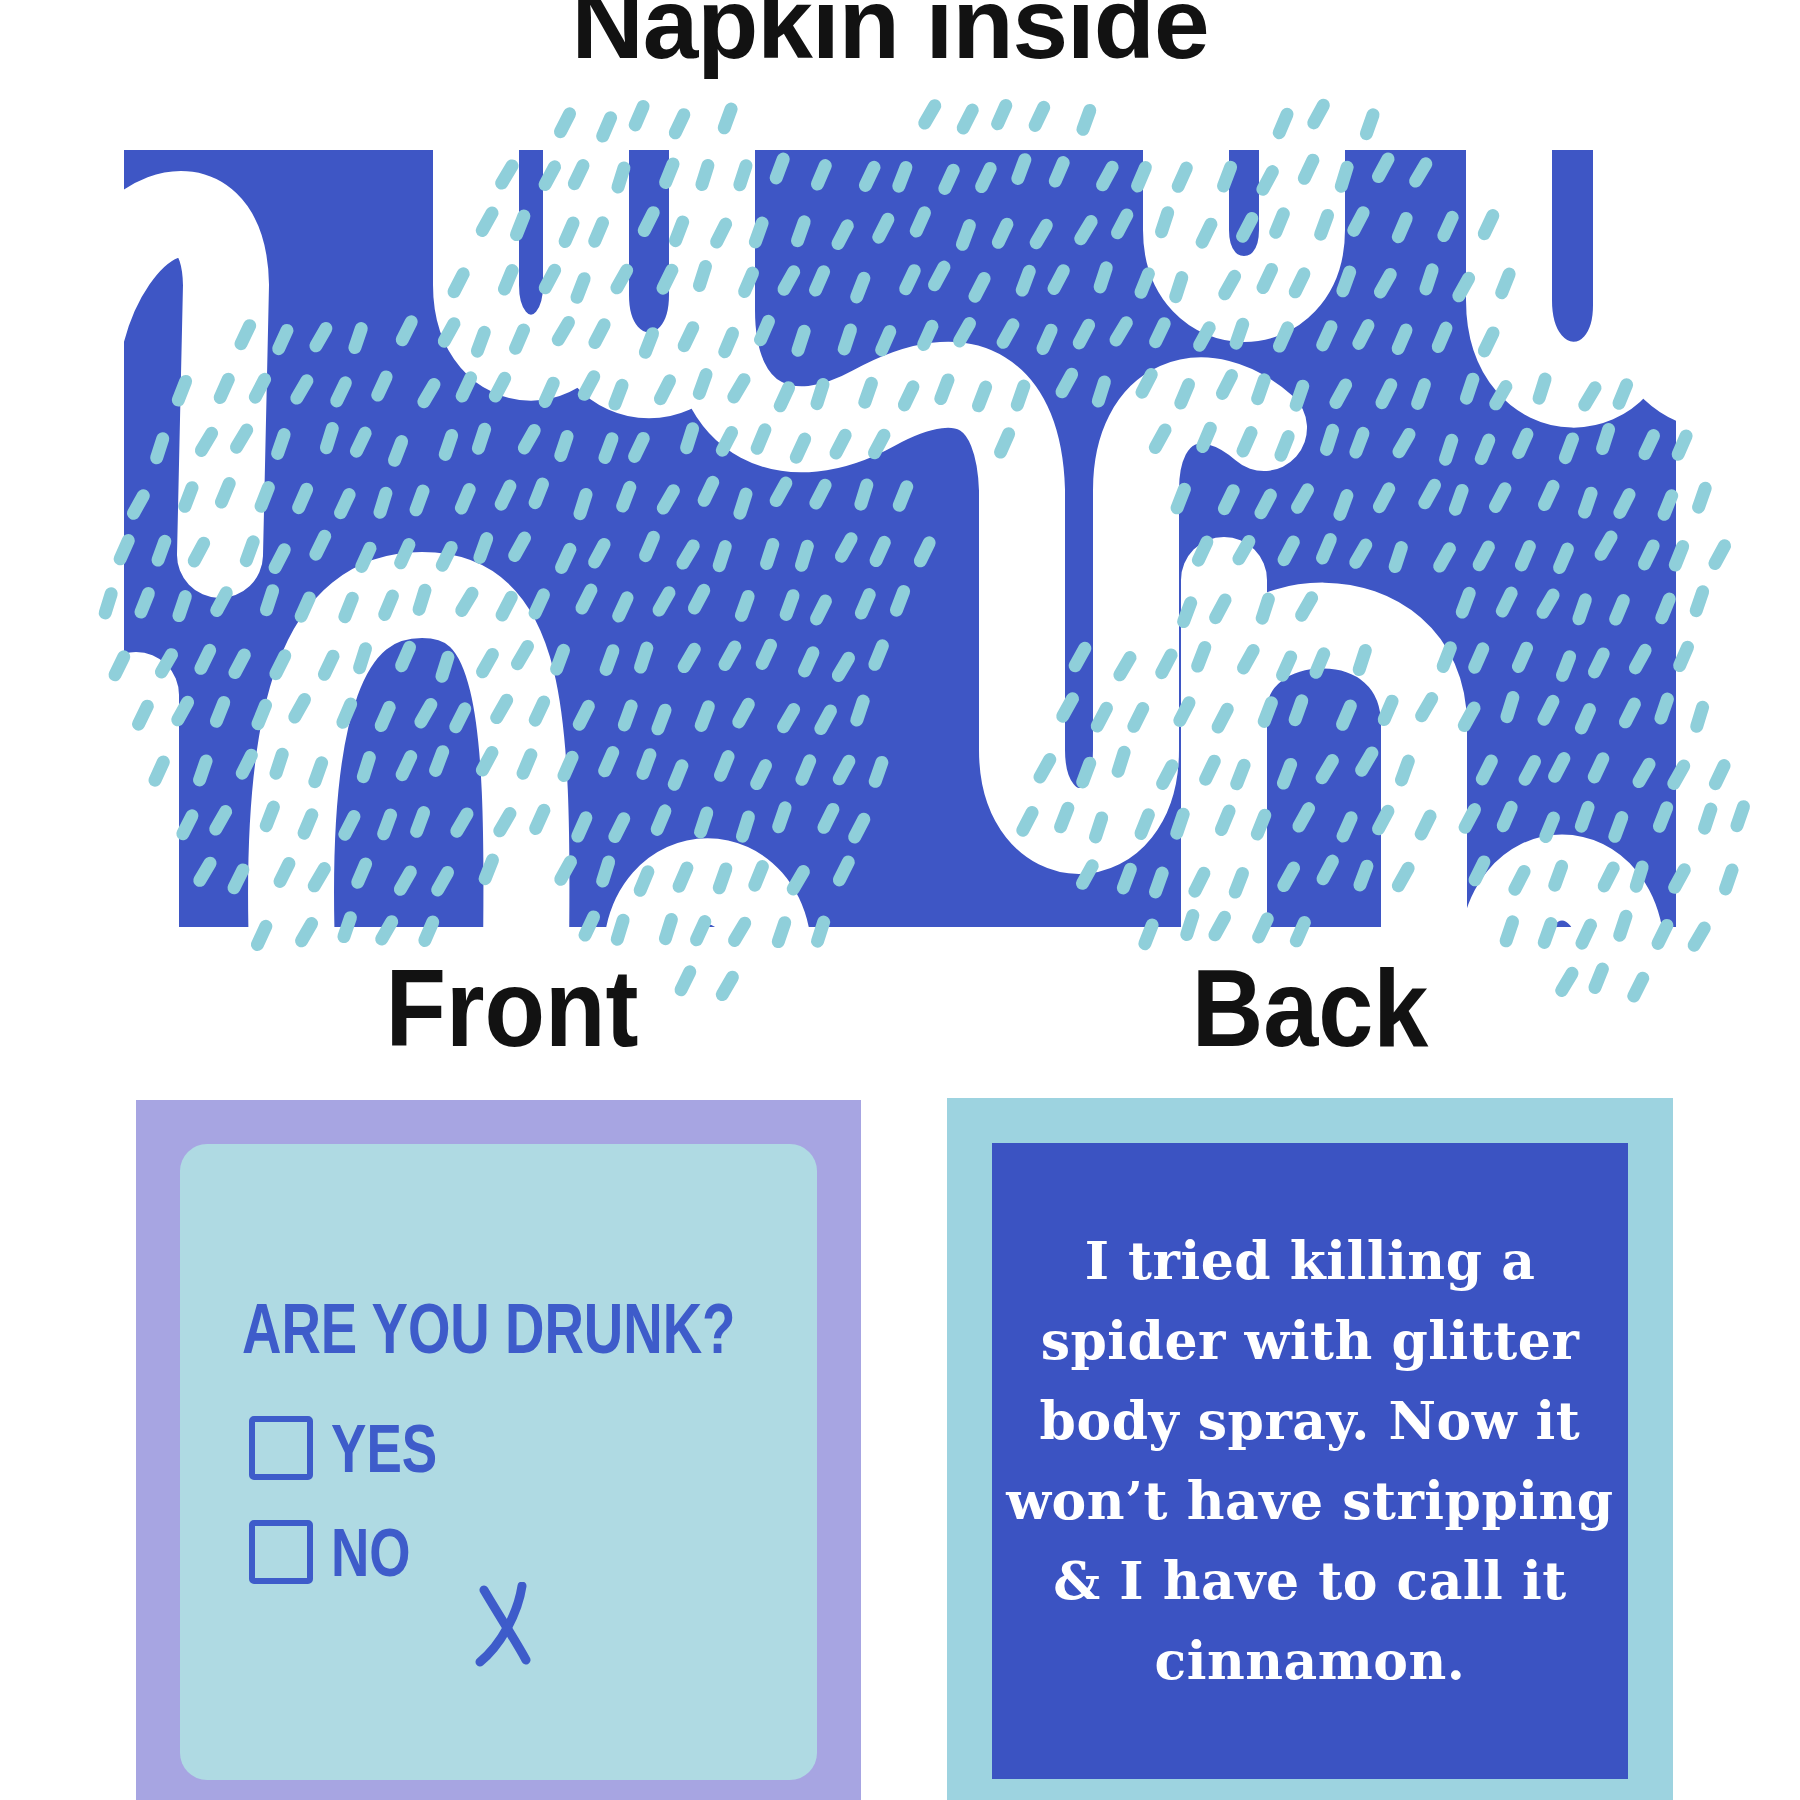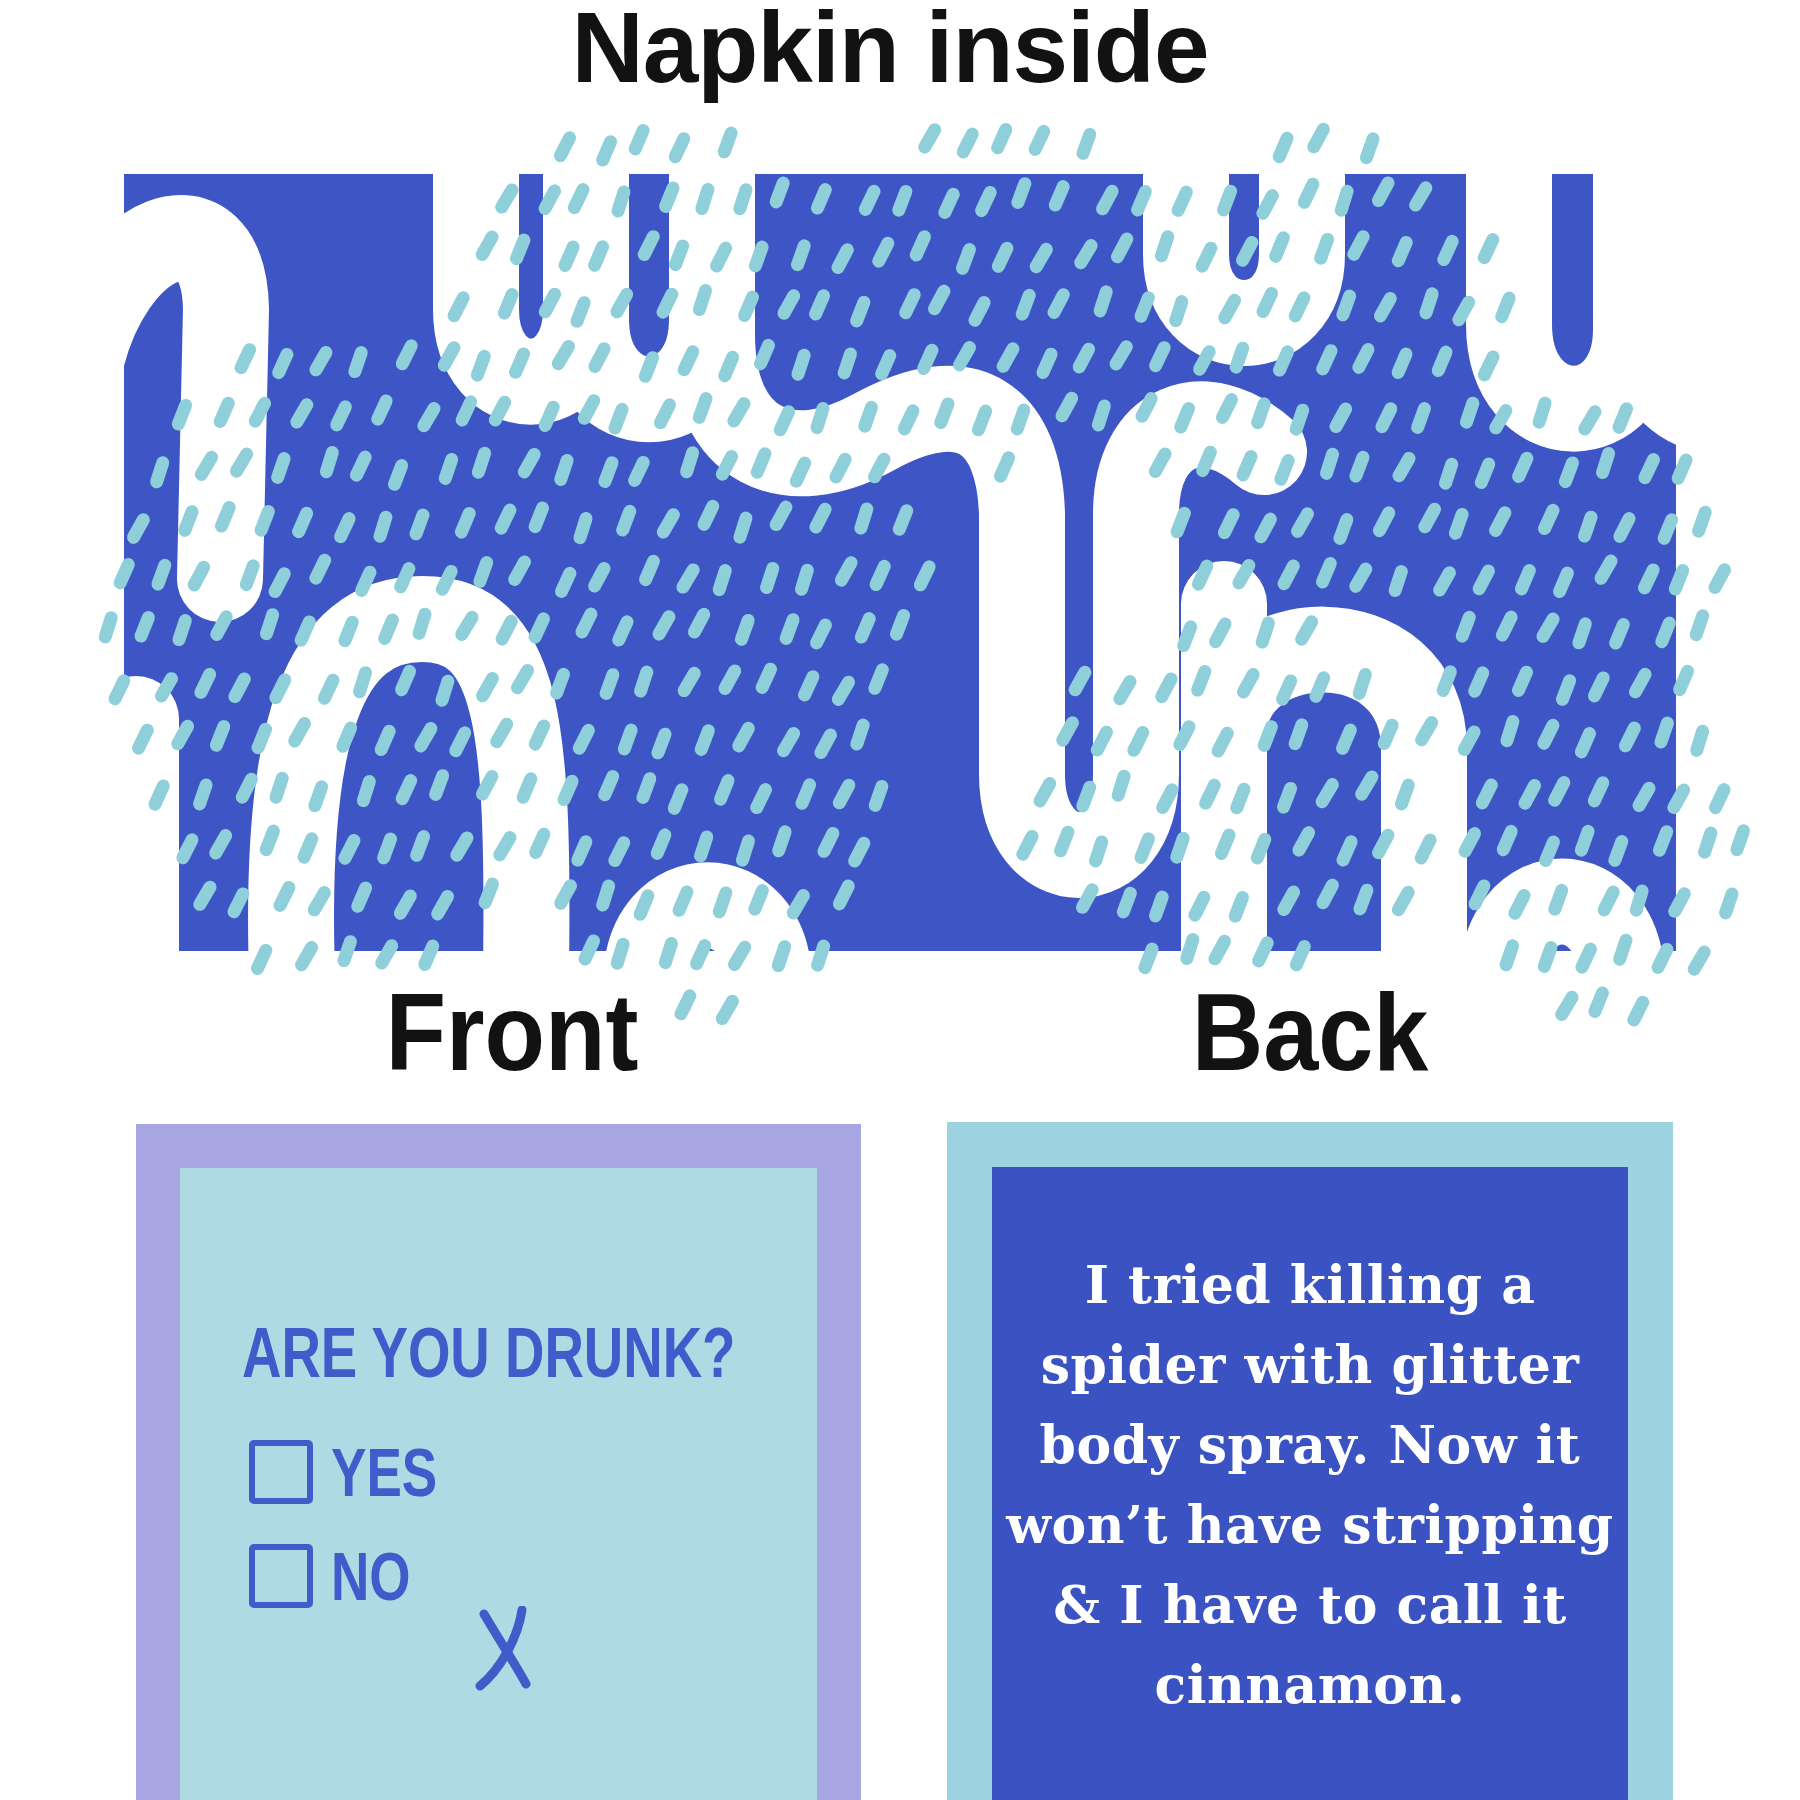--- a/index.html
+++ b/index.html
@@ -15,21 +15,21 @@
     --back-inner:#3b53c2;
     --back-text:#ffffff;
   }
   html,body{margin:0;padding:0;}
   body{
     width:1800px;height:1800px;
     background:var(--background);
     font-family:"Liberation Sans",sans-serif;
     overflow:hidden;position:relative;
   }
-  .page{position:absolute;inset:0;width:1800px;height:1280px;margin-top:24px;}
+  .page{position:absolute;inset:0;width:1800px;height:1280px;}
 
   .page-title{
     position:absolute;left:0;top:-27px;width:1780px;
     margin:0;text-align:center;
     font-size:100px;line-height:100px;font-weight:600;
     letter-spacing:-1px;color:var(--heading-text);
   }
 
   .pattern{
     position:absolute;left:124px;top:150px;width:1552px;height:777px;
@@ -53,20 +53,21 @@
   .card.back{
     left:947px;top:1098px;width:726px;height:726px;
     background:var(--back-border);padding:45px;
   }
   .front-inner{
     position:relative;width:100%;height:100%;
     background:var(--front-inner);
     box-sizing:border-box;
     padding:144px 0 0 62px;
     color:var(--front-text);
+    border-radius:27px;
   }
   .question{
     font-size:70px;line-height:82px;font-weight:700;
     letter-spacing:0;white-space:nowrap;
     transform:scaleX(0.78);transform-origin:0 50%;
   }
   .options{margin-top:46px;margin-left:7px;}
   .option-row{display:flex;align-items:flex-end;margin-bottom:40px;height:64px;}
   .checkbox{
     width:64px;height:64px;box-sizing:border-box;

